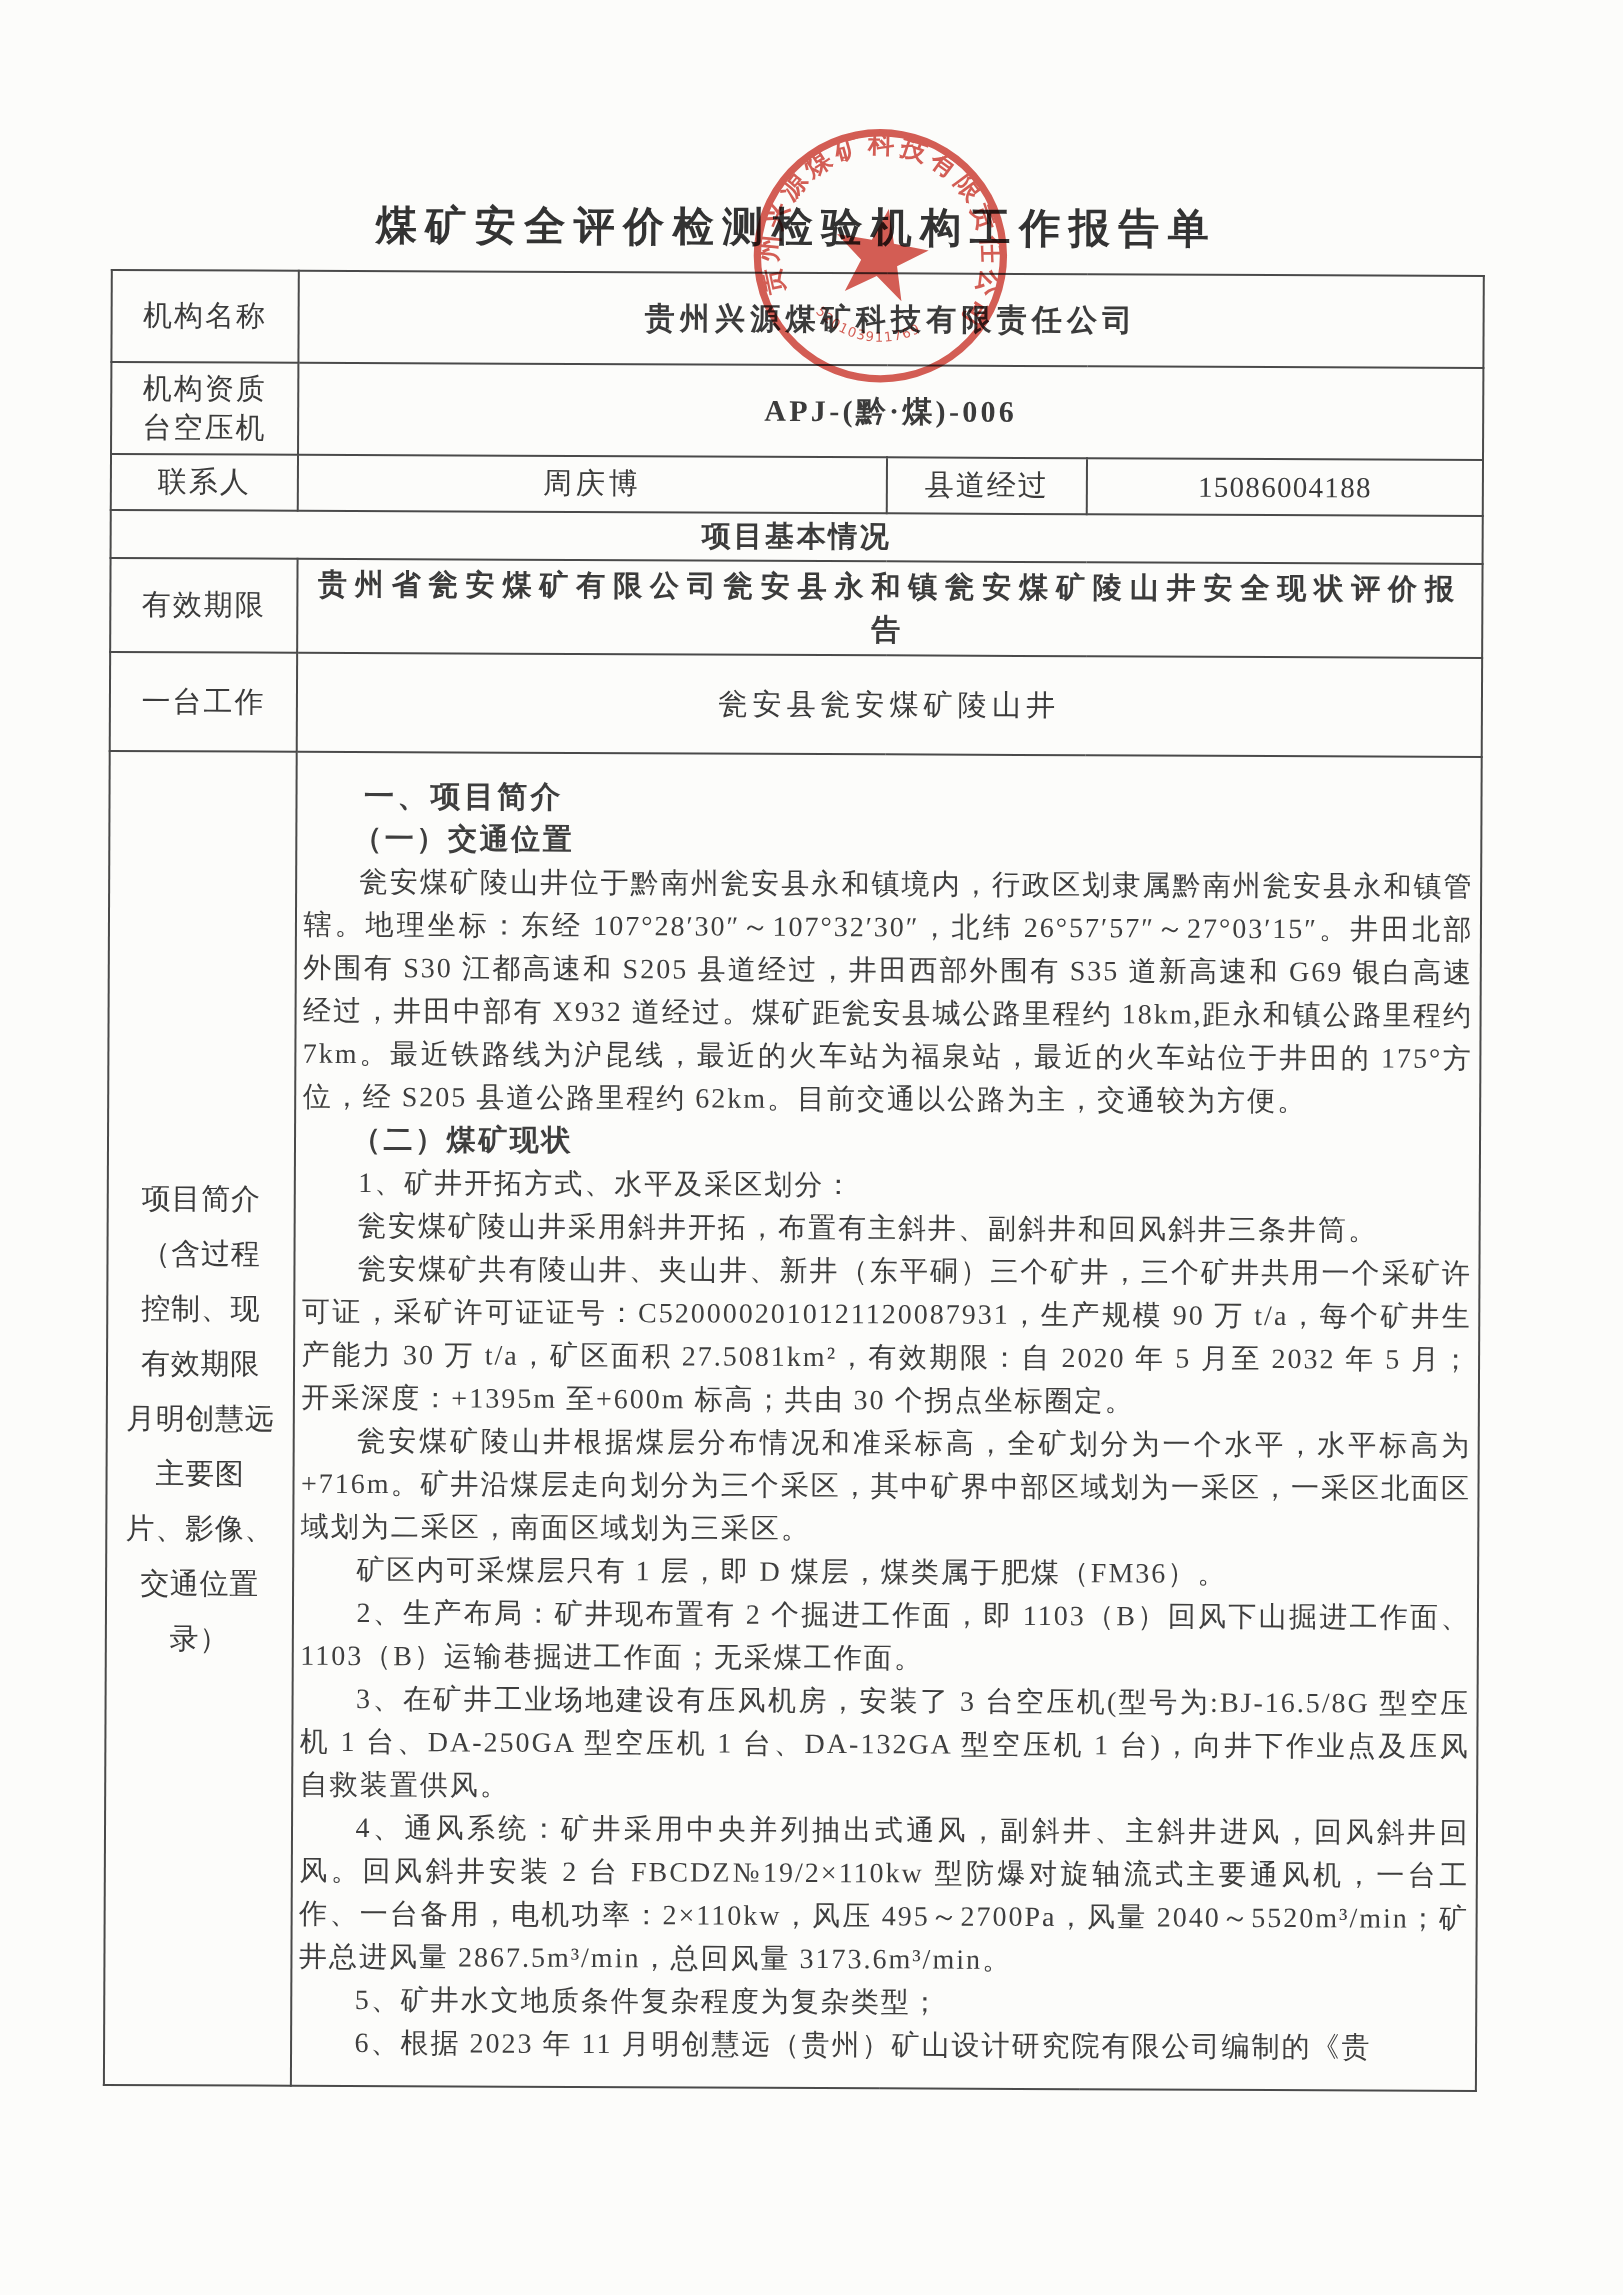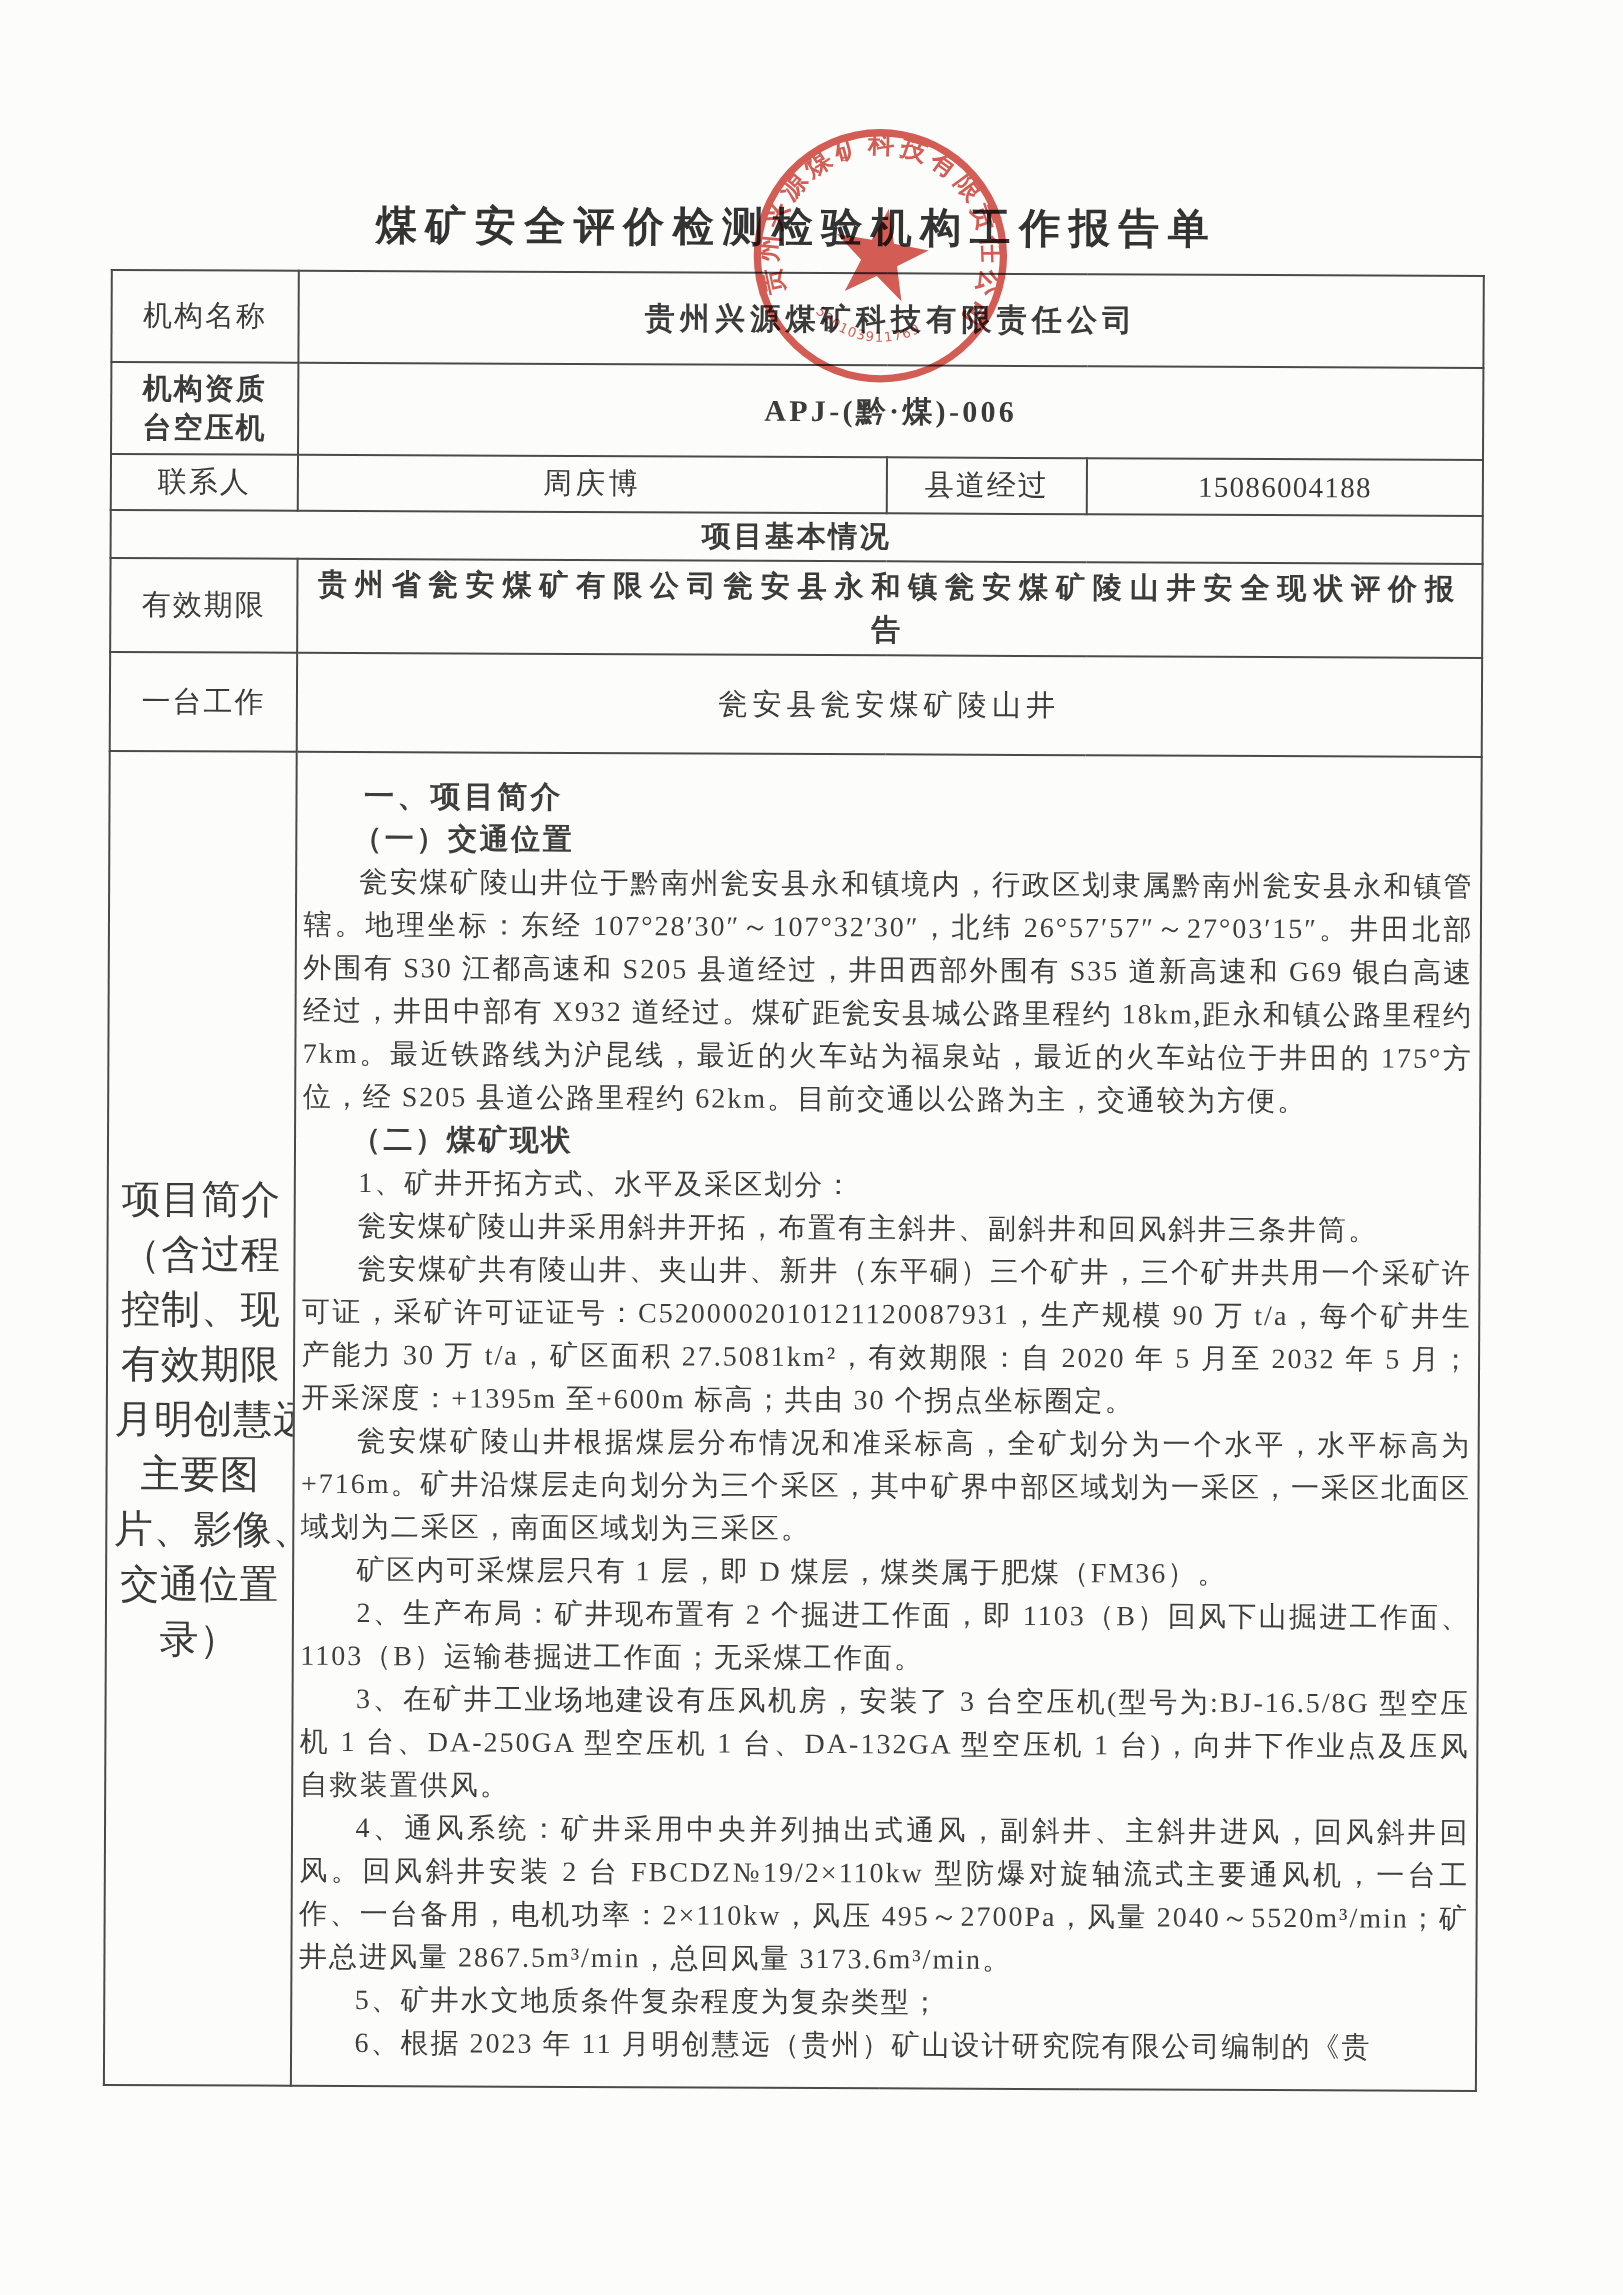--- a/index.html
+++ b/index.html
@@ -23,25 +23,25 @@
     border-collapse:collapse;table-layout:fixed;
   }
   table.report td{
     border:2px solid #4a4a4a;
     font-size:29px;color:#3b3b3b;
     text-align:center;vertical-align:middle;
     padding:0 6.5px;overflow:hidden;
   }
   td.lbl{letter-spacing:2px;}
   .bold{font-weight:bold;}
-  .two-line span{display:block;line-height:1.35;font-weight:bold;}
+  .two-line span{display:block;line-height:1.35;}
   td.section-hdr{font-weight:bold;letter-spacing:2.6px;}
   td.pname{font-size:31px;letter-spacing:7.9px;line-height:1.5;font-weight:bold;}
   td.intro-lbl{vertical-align:middle;padding:0 2.6px;}
-  .intro-lbl .vline{display:block;font-size:39px;line-height:55px;letter-spacing:0.7px;white-space:nowrap;font-family:Liberation Serif, serif;}
+  .intro-lbl .vline{display:block;font-size:29px;line-height:55px;letter-spacing:0.7px;white-space:nowrap;font-family:Liberation Serif, serif;}
   td.intro-body{
     text-align:left;vertical-align:top;padding:10.5px 9.2px 0 9.2px;
   }
   .intro-body p{
     margin:0;font-size:28px;line-height:43px;letter-spacing:2px;
     text-indent:2em;text-align:justify;color:#3e3e3e;
   }
   .intro-body p.h1{font-weight:bold;font-size:30px;letter-spacing:3.3px;text-indent:2em;}
   .intro-body p.h2{font-weight:bold;font-size:29px;letter-spacing:2.6px;text-indent:1.7em;}
   .seal{

